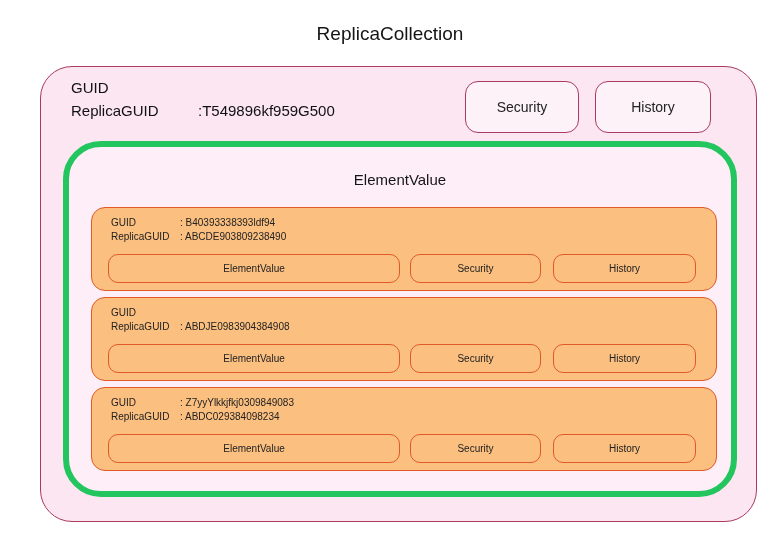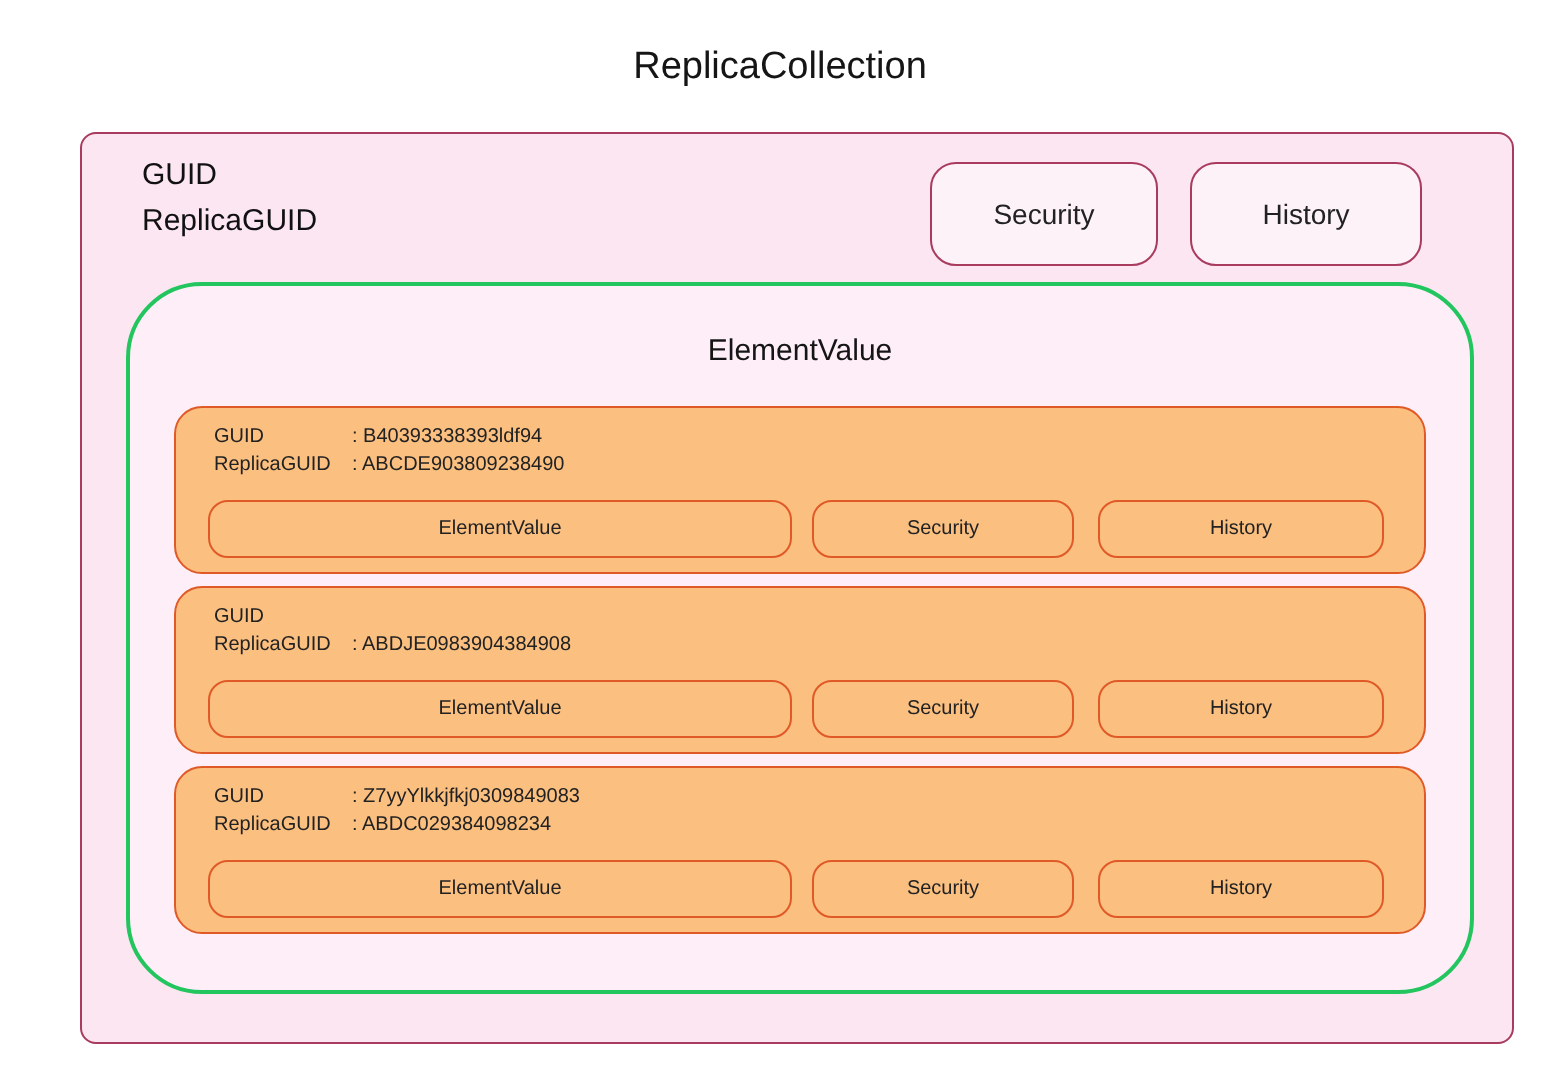--- a/index.html
+++ b/index.html
@@ -4,34 +4,34 @@
 <style>
   * { margin:0; padding:0; box-sizing:border-box; }
   html,body { width:780px; height:540px; background:#ffffff; overflow:hidden;
               font-family:"Liberation Sans", sans-serif; color:#111; }
   .stage { position:relative; width:780px; height:540px; }
 
   .slide-title { position:absolute; top:23px; left:0; width:100%;
                  text-align:center; font-size:19px; color:#151515; }
 
   .outer-box { position:absolute; left:40px; top:66px; width:717px; height:456px;
-               background:#fce6f2; border:1px solid #a93b5e; border-radius:8px; }
+               background:#fce6f2; border:1px solid #a93b5e; border-radius:32px; }
 
   .hdr-kv { position:absolute; left:30px; top:9px; font-size:15px; line-height:23px; }
   .kv-row { display:flex; }
   .kv-label { width:127px; }
 
   .pink-btn { position:absolute; background:#fdf2f8; border:1px solid #a93b5e;
               border-radius:13px; display:flex; align-items:center; justify-content:center;
               font-size:14px; color:#222; cursor:default; }
   .btn-security { left:424px; top:14px; width:114px; height:52px; }
   .btn-history  { left:554px; top:14px; width:116px; height:52px; }
 
   .middle-box { position:absolute; left:22px; top:74px; width:674px; height:356px;
-                background:#fdeef8; border:2px solid #22c55e; border-radius:38px; }
+                background:#fdeef8; border:6px solid #22c55e; border-radius:38px; }
   .middle-title { position:absolute; top:24px; left:0; width:100%;
                   text-align:center; font-size:15px; color:#151515; }
 
   .card { position:absolute; left:22px; width:626px; height:84px;
           background:#fbbf80; border:1px solid #e05a28; border-radius:14px; }
   .card-1 { top:60px; } .card-2 { top:150px; } .card-3 { top:240px; }
 
   .card-kv { position:absolute; left:19px; top:8px; font-size:10px; line-height:14px; color:#222; }
   .card-kv .kv-label { width:69px; }
 
@@ -50,20 +50,21 @@
   <div class="slide-title">ReplicaCollection</div>
 
   <div class="outer-box">
 
     <div class="hdr-kv">
       <div class="kv-row">
         <span class="kv-label">GUID</span>
       </div>
       <div class="kv-row">
         <span class="kv-label">ReplicaGUID</span>
+        <span class="kv-value">:T549896kf959G500</span>
       </div>
     </div>
 
     <div class="pink-btn btn-security">Security</div>
     <div class="pink-btn btn-history">History</div>
 
     <div class="middle-box">
       <div class="middle-title">ElementValue</div>
 
       <div class="card card-1">

